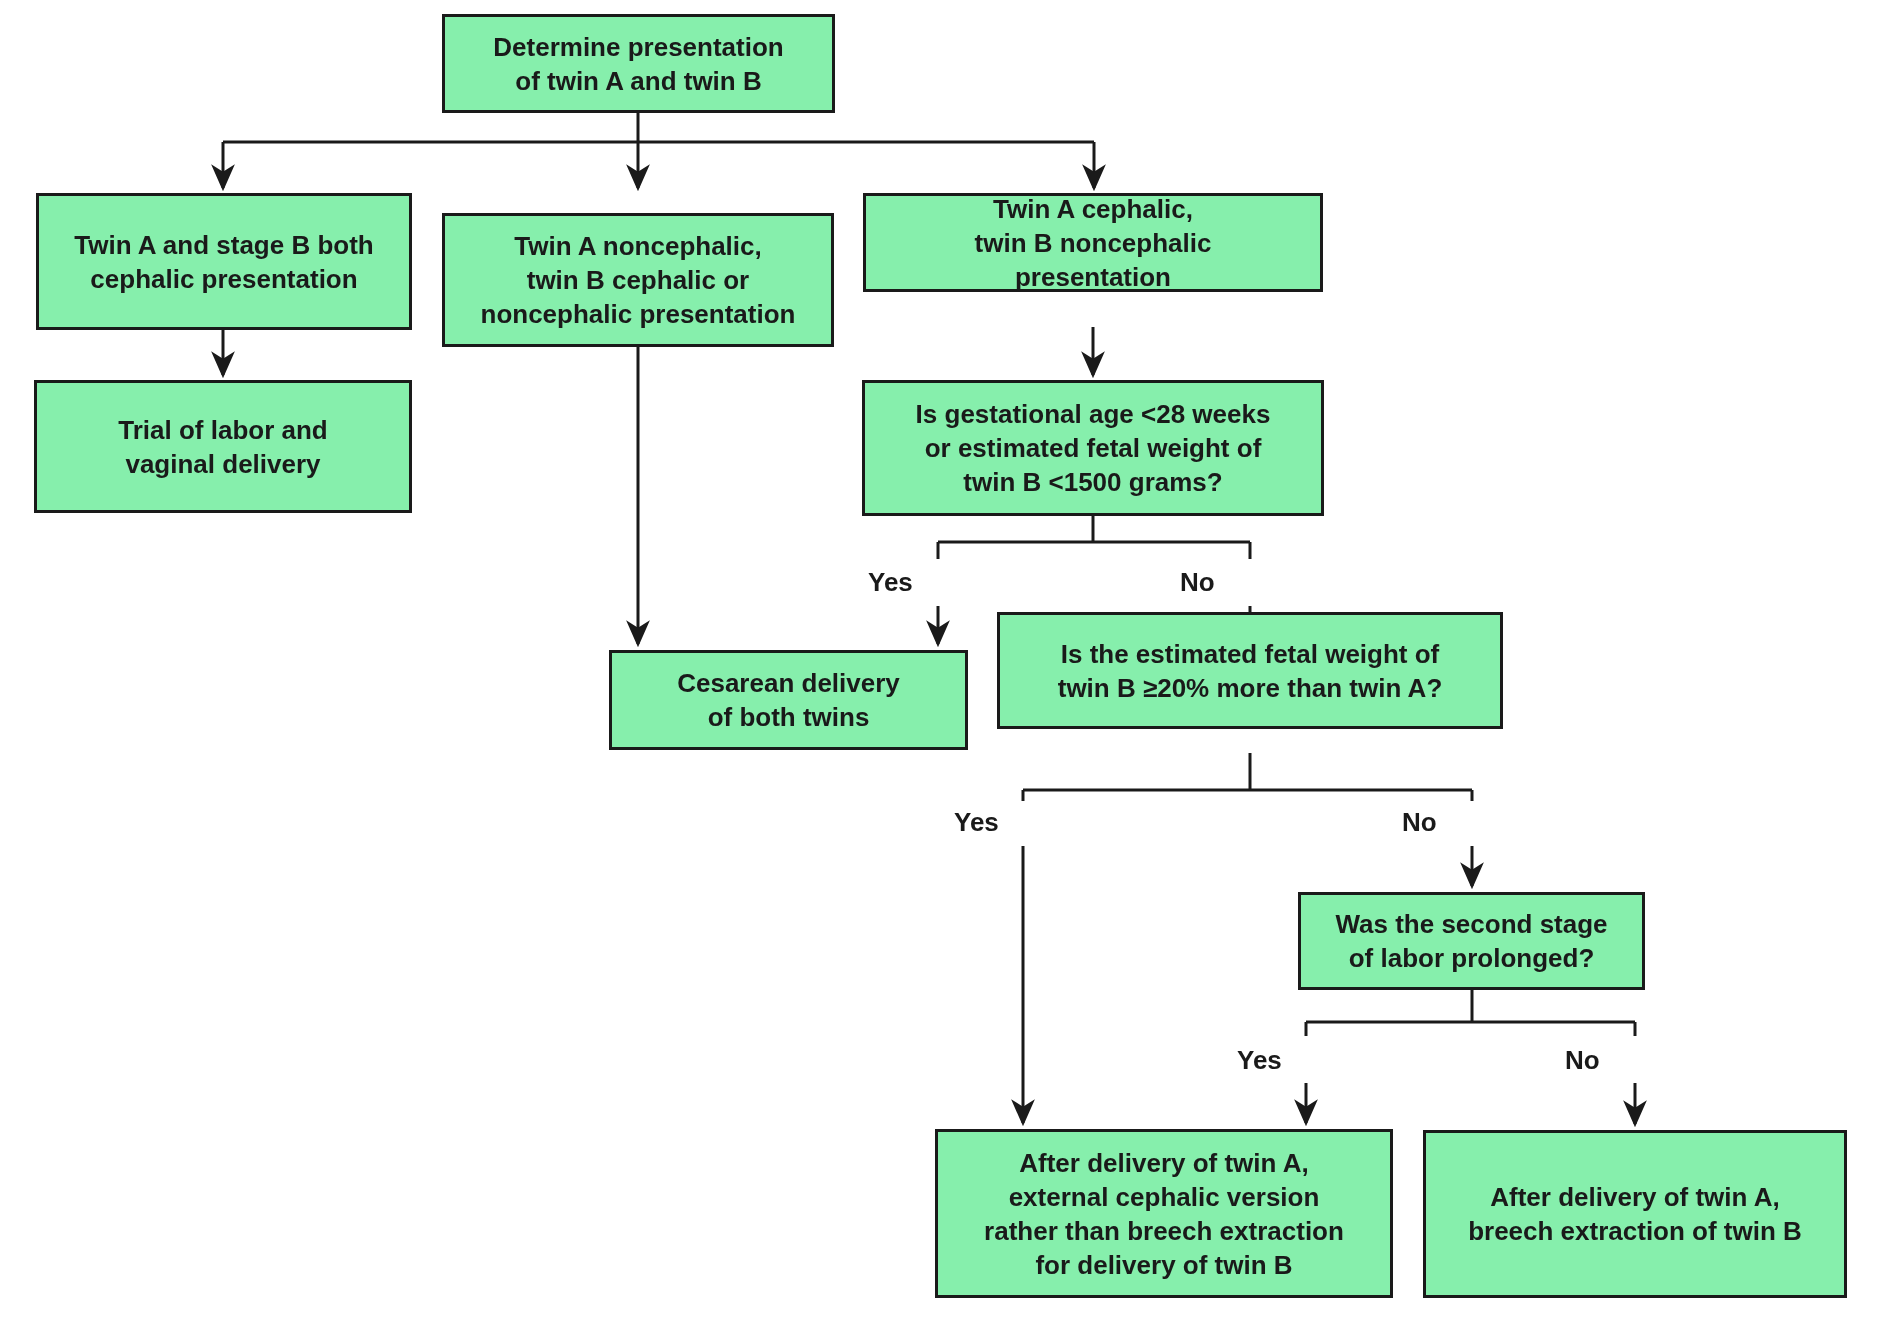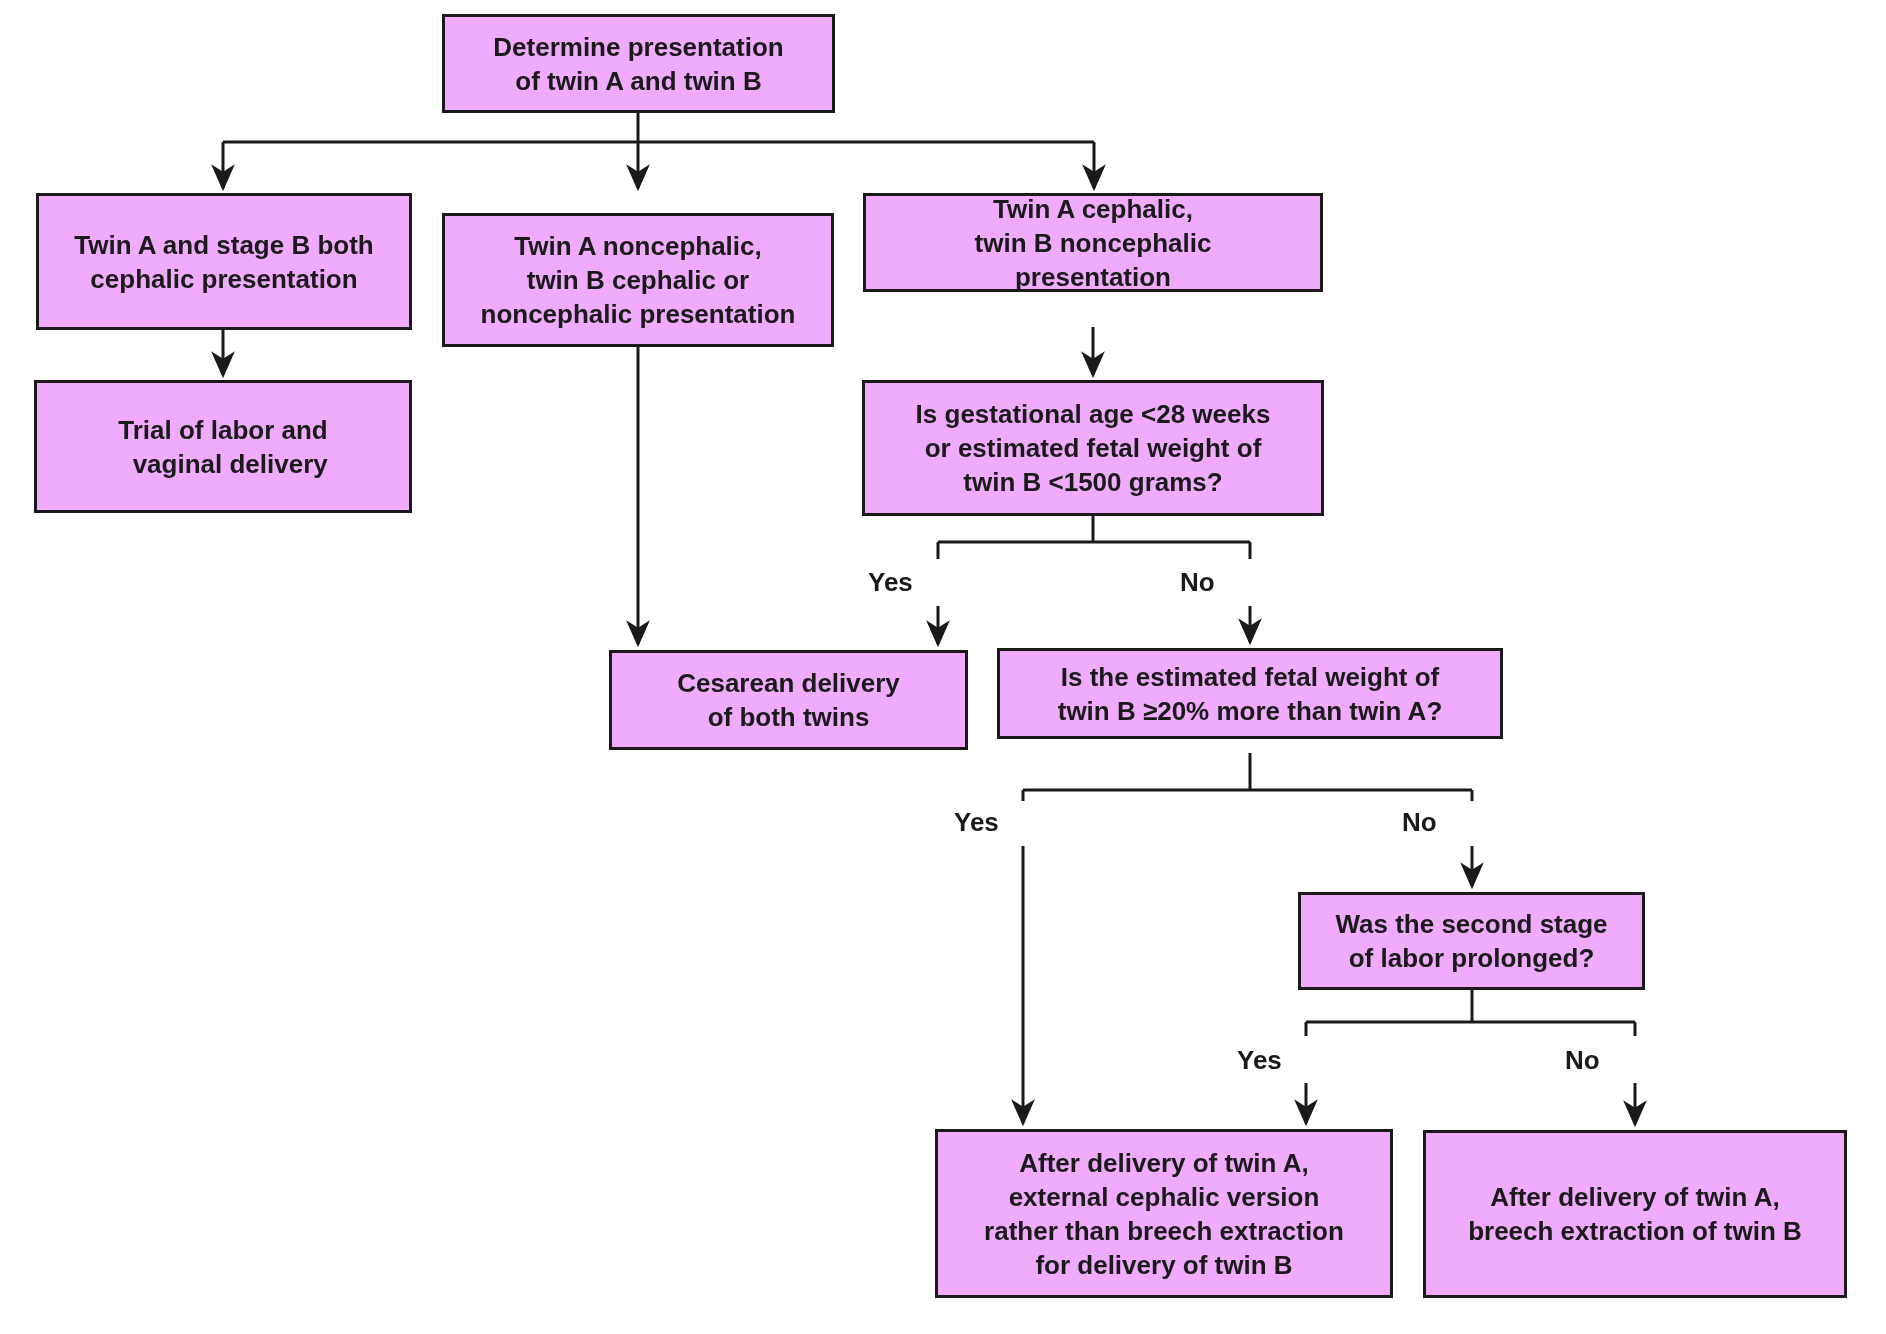--- a/index.html
+++ b/index.html
@@ -13,21 +13,21 @@
     background:var(--bg);
     font-family:"Liberation Sans","DejaVu Sans",sans-serif;
     color:var(--line);
   }
   .connectors{position:absolute;left:0;top:0;width:1886px;height:1334px;}
   .conn{stroke:var(--line);stroke-width:3;fill:none;}
   .node{
     position:absolute;
     box-sizing:border-box;
     border:3px solid var(--line);
-    background:#f0abfc;
+    background:#86efac;
     display:flex;align-items:center;justify-content:center;
     text-align:center;
     white-space:pre-line;
     font-size:26px;line-height:34px;font-weight:bold;
     padding:4px 10px;
   }
   .edge-label{
     position:absolute;
     width:140px;
     margin-left:-70px;margin-top:-17px;
@@ -87,31 +87,31 @@
 cephalic presentation</div>
 
   <div class="node" style="left:442px;top:193px;width:392px;height:134px;margin-top:20px;">Twin A noncephalic,
 twin B cephalic or
 noncephalic presentation</div>
 
   <div class="node" style="left:863px;top:193px;width:460px;height:99px;">Twin A cephalic,
 twin B noncephalic
 presentation</div>
 
-  <div class="node" style="left:34px;top:380px;width:378px;height:133px;text-align:right;">Trial of labor and
+  <div class="node" style="left:34px;top:380px;width:378px;height:133px;">Trial of labor and
 vaginal delivery</div>
 
   <div class="node" style="left:862px;top:380px;width:462px;height:136px;">Is gestational age &lt;28 weeks
 or estimated fetal weight of
 twin B &lt;1500 grams?</div>
 
   <div class="node" style="left:609px;top:650px;width:359px;height:100px;">Cesarean delivery
 of both twins</div>
 
-  <div class="node" style="left:997px;top:648px;width:506px;height:91px;">Is the estimated fetal weight of
+  <div class="node" style="left:997px;top:612px;width:506px;height:117px;">Is the estimated fetal weight of
 twin B ≥20% more than twin A?</div>
 
   <div class="node" style="left:1298px;top:892px;width:347px;height:98px;">Was the second stage
 of labor prolonged?</div>
 
   <div class="node" style="left:935px;top:1129px;width:458px;height:169px;">After delivery of twin A,
 external cephalic version
 rather than breech extraction
 for delivery of twin B</div>
 

